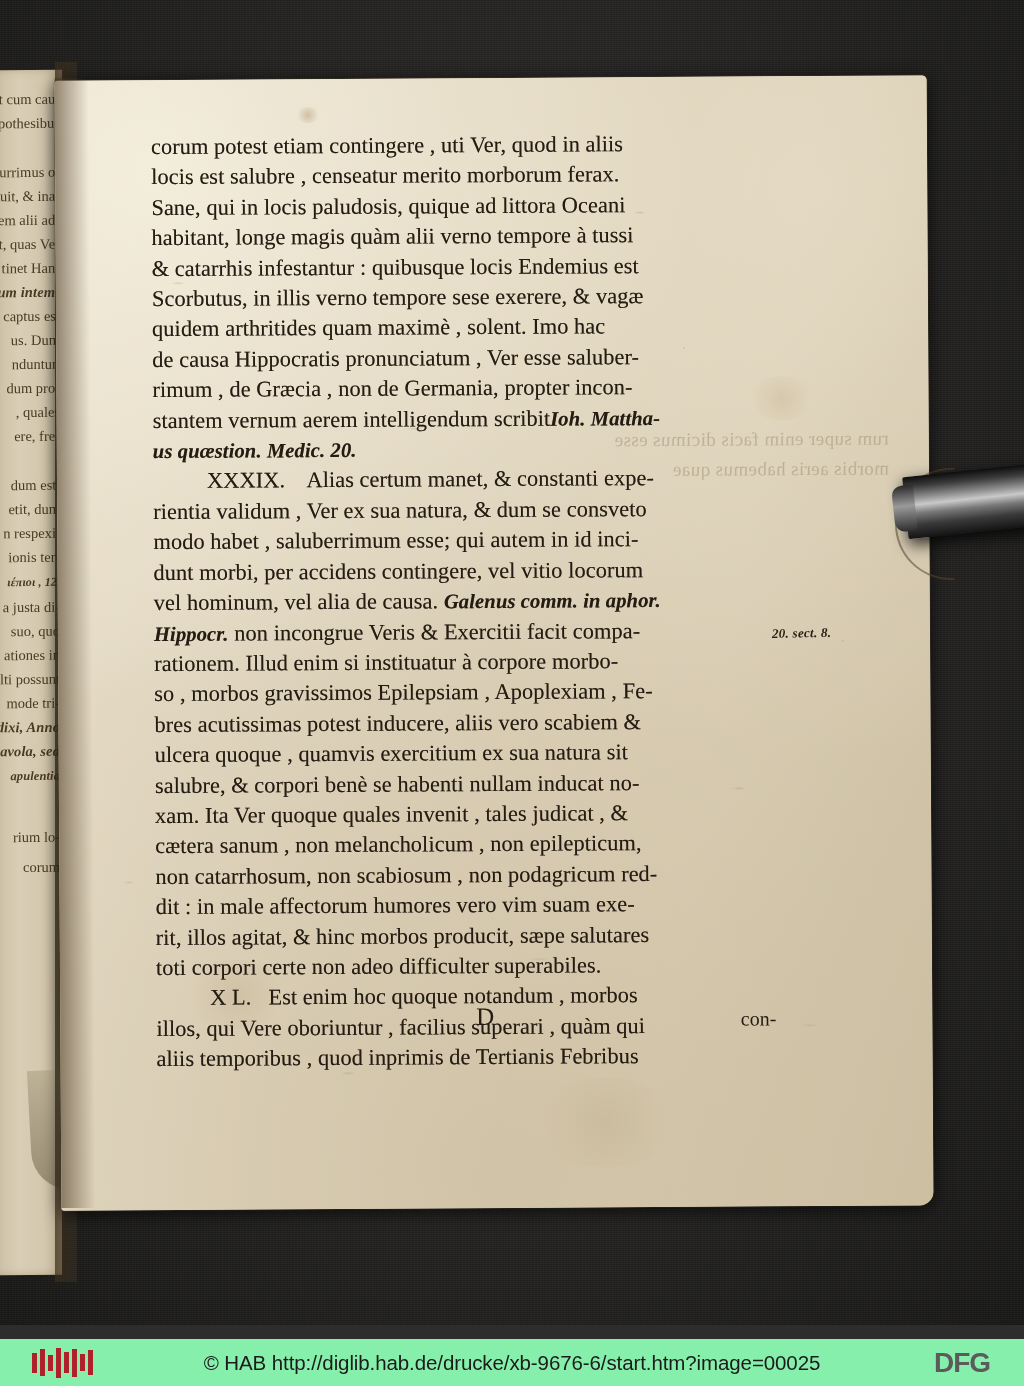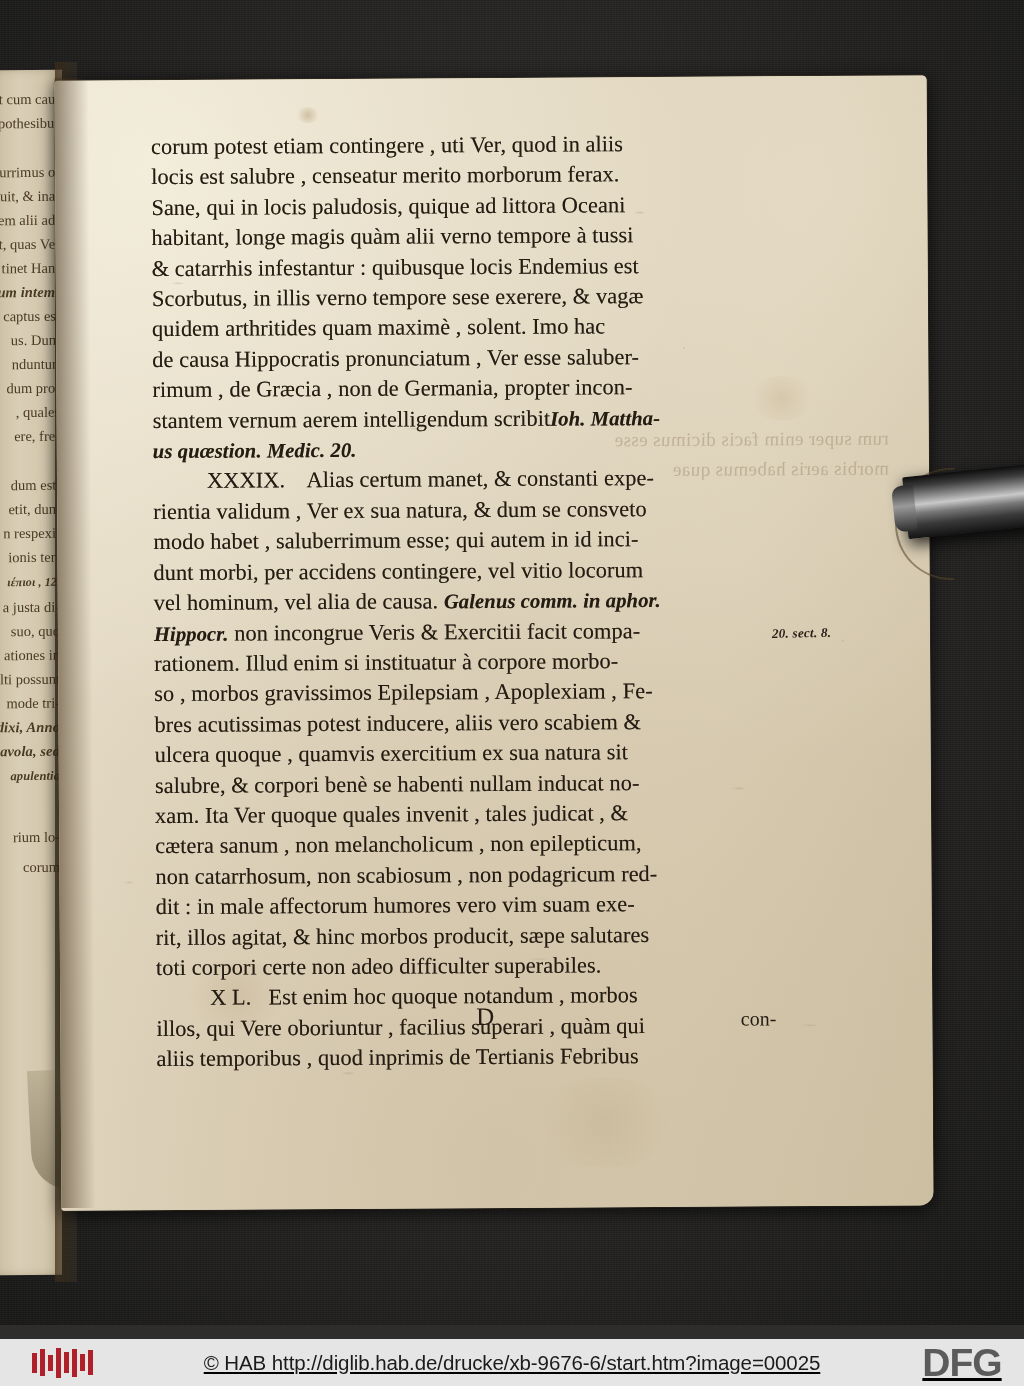--- a/index.html
+++ b/index.html
@@ -105,29 +105,29 @@
     box-shadow:0 6px 16px rgba(0,0,0,.8);}
   .clamp .tip{position:absolute;left:-12px;top:8px;width:22px;height:46px;
     background:linear-gradient(180deg,#2a2a2a,#9a9a9a 45%,#2f2f2f);
     border-radius:10px 3px 3px 10px;}
   .clamp-wire{position:absolute;left:895px;top:468px;width:56px;height:108px;
     border:2px solid rgba(90,72,44,.55);border-right-color:transparent;
     border-radius:60px 0 0 60px;}
 
   
   .footer{position:absolute;left:0;bottom:0;width:1024px;height:47px;
-    background:#e5e5e5;display:flex;align-items:center;text-decoration:underline;}
+    background:#86efac;display:flex;align-items:center;}
   .footer .hab{width:124px;height:47px;display:flex;align-items:center;
     justify-content:center;gap:3px;}
   .footer .hab i{display:block;width:5px;background:#b0202a;transform-origin:bottom;}
   .footer .txt{flex:1;text-align:center;font-family:"Liberation Sans",sans-serif;
     font-size:20.5px;color:#1b1b1b;letter-spacing:-.1px;white-space:nowrap;}
   .footer .dfg{width:124px;height:47px;display:flex;align-items:center;
     justify-content:center;font-family:"Liberation Sans",sans-serif;
-    font-weight:700;font-size:39px;color:#5b5b5b;letter-spacing:-1px;}
+    font-weight:700;font-size:28px;color:#5b5b5b;letter-spacing:-1px;}
   .footer-top{position:absolute;left:0;bottom:47px;width:1024px;height:14px;
     background:#2e2d2c;}
 </style>
 </head>
 <body>
 
 <div id="scene">
 
   <div class="verso">
     <div class="vtex" style="top:22px">t cum cau-</div>

